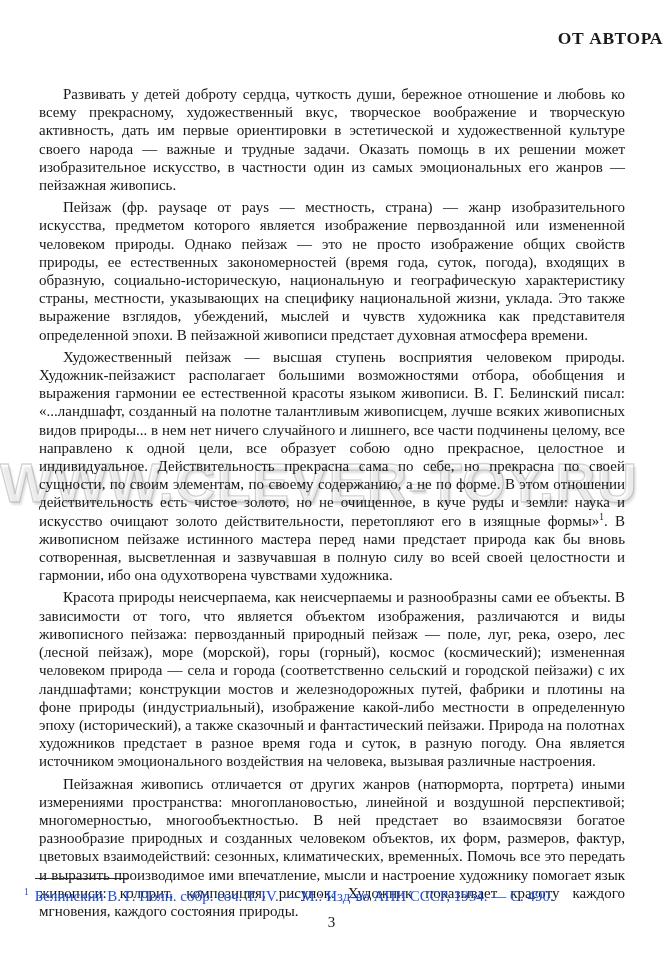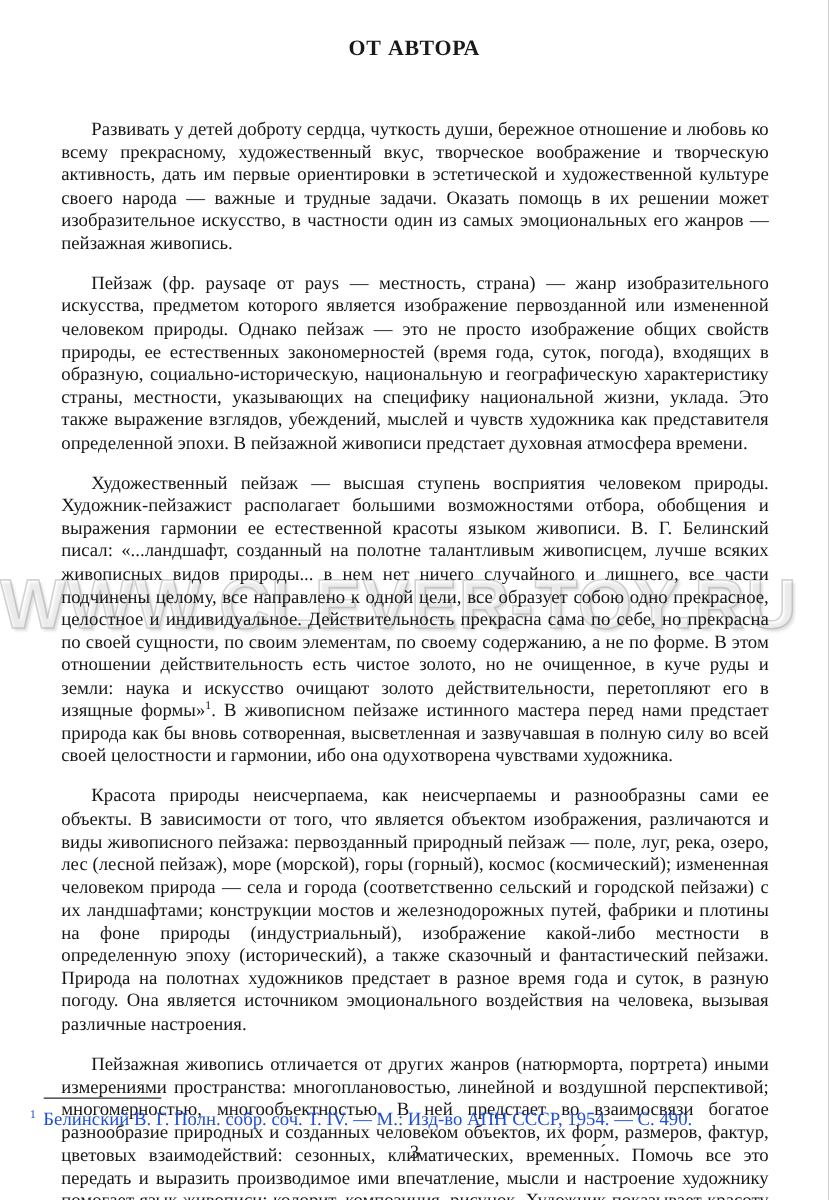--- a/index.html
+++ b/index.html
@@ -11,38 +11,38 @@
     background: #ffffff;
     font-family: "Liberation Serif", serif;
     color: #151515;
     overflow: hidden;
   }
   .page-title {
     position: absolute;
     top: 28px;
     left: 0;
     width: 100%;
-    text-align: center;
+    text-align: right;
     font-size: 17.5px;
     font-weight: bold;
     letter-spacing: 0.6px;
     color: #1a1a1a;
   }
   .body-text {
     position: absolute;
     top: 81px;
     left: 35px;
     width: 594px;
     font-size: 15px;
     line-height: 18.2px;
     text-align: justify;
     color: #161616;
   }
   .body-text p {
-    margin: 14px;
+    margin: 4px;
     text-indent: 24px;
   }
   .body-text sup, .footnote sup {
     font-size: 0.62em;
     line-height: 0;
     vertical-align: super;
   }
   .watermark {
     position: absolute;
     top: 450px;

